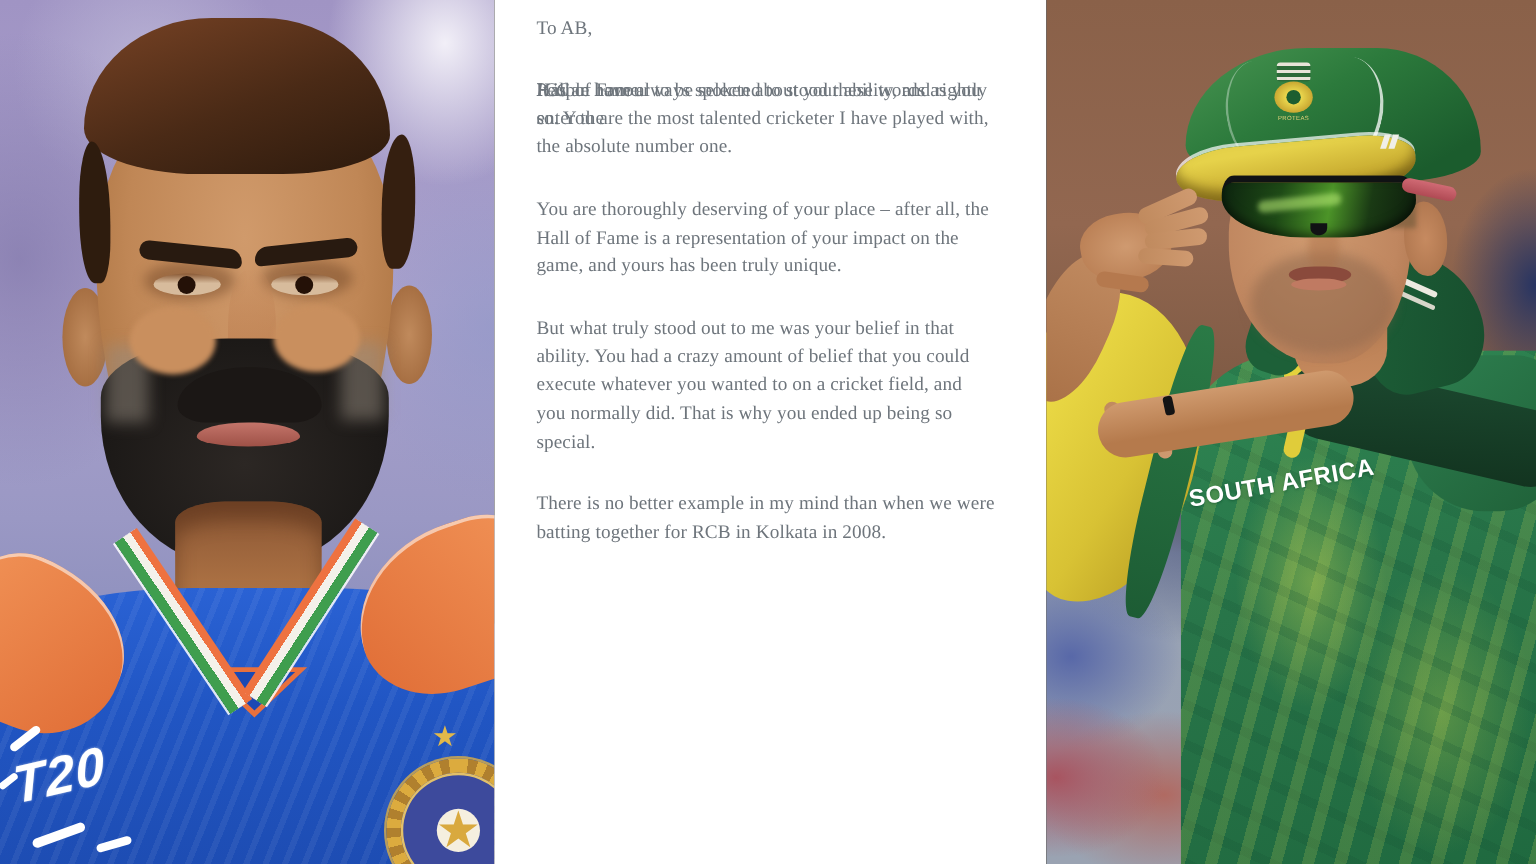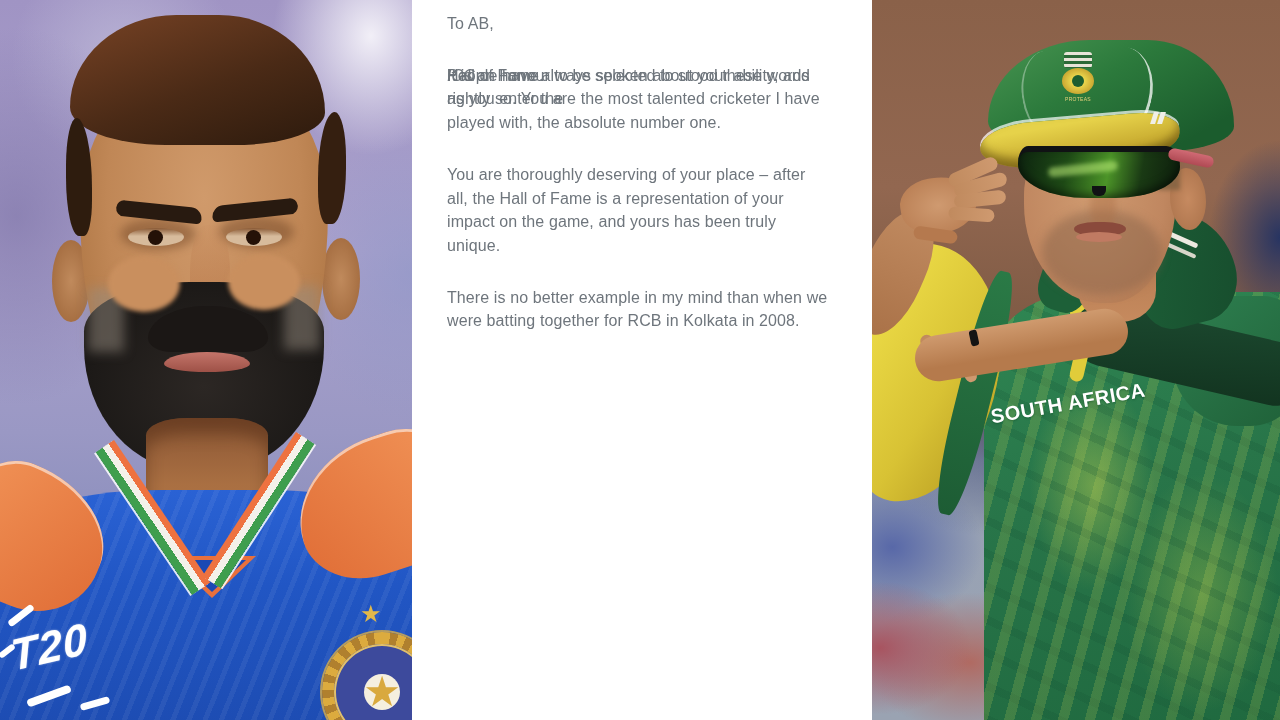--- a/index.html
+++ b/index.html
@@ -61,21 +61,21 @@
   .k-bcci-star{left:42px;top:2px;color:#e2b84a;font-size:24px;}
   .k-bcci-star::before{content:"\2605";}
   .k-bcci-emblem{left:4px;top:34px;width:120px;height:120px;border-radius:50%;background:repeating-conic-gradient(#dcab3e 0 8deg,#b0802e 8deg 16deg);box-shadow:0 0 0 2px rgba(220,175,70,.8);}
   .k-bcci-ring{inset:12px;border-radius:50%;background:#3d4a9c;box-shadow:inset 0 0 0 2px #e2c06a;}
   .k-bcci-core{inset:30px;border-radius:50%;background:#f5efdf;display:flex;align-items:center;justify-content:center;position:absolute;}
   .k-bcci-core::before{content:"\2605";color:#d9a93e;font-size:42px;line-height:1;}
 
   
   .letter{position:relative;width:460px;height:720px;background:#ffffff;overflow:hidden;flex:none;}
   .letter-text{position:absolute;left:35px;top:12px;width:382px;color:#6e757c;font-size:16px;line-height:23.7px;letter-spacing:.1px;}
-  .letter-text p{position:static;margin:0 0 28px 0;}
+  .letter-text p{position:static;margin:0 0 28px 0;font-family:Liberation Serif, serif;}
   .letter-text em{font-style:italic;}
 
   
   .photo-right{position:relative;width:408px;height:720px;overflow:hidden;flex:none;}
   .a-bg{inset:0;background:
     radial-gradient(95px 130px at 100% 33%,#273462 0,rgba(39,52,98,0) 75%),
     radial-gradient(130px 95px at 2% 90%,#a85460 0,rgba(168,84,96,0) 70%),
     radial-gradient(150px 100px at 24% 92%,#b06a62 0,rgba(176,106,98,0) 70%),
     radial-gradient(130px 110px at 5% 76%,#5868a8 0,rgba(88,104,168,0) 70%),
     radial-gradient(170px 130px at 30% 62%,rgba(60,70,110,.45) 0,rgba(60,70,110,0) 70%),
@@ -200,20 +200,21 @@
   <section class="letter">
     <div class="letter-text">
       <p>To AB,</p>
       <p>
           <span>It is an honour to be selected to stood these words as you enter the </span>
           <em>ICC</em>
           <span> Hall of Fame.</span>
         </p>
       <p>People have always spoken about your ability, and rightly so. You are the most talented cricketer I have played with, the absolute number one.</p>
       <p>You are thoroughly deserving of your place – after all, the Hall of Fame is a representation of your impact on the game, and yours has been truly unique.</p>
+      <p>But what truly stood out to me was your belief in that ability. You had a crazy amount of belief that you could execute whatever you wanted to on a cricket field, and you normally did. That is why you ended up being so special.</p>
       <p>There is no better example in my mind than when we were batting together for RCB in Kolkata in 2008.</p>
     </div>
   </section>
 
   <section class="photo-right" aria-label="AB de Villiers in South Africa kit gesturing">
     <div class="a-bg"></div>
     <div class="a-torso"></div>
     <div class="a-sa-text">SOUTH AFRICA</div>
     <div class="a-chest-badge"></div>
     <div class="a-yellow-fold"></div>

